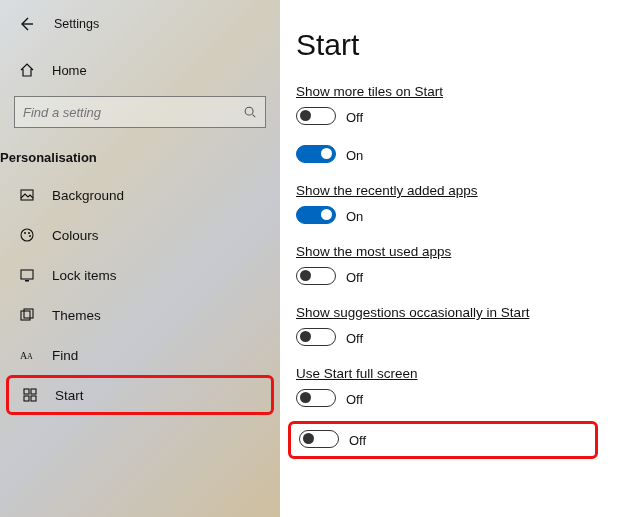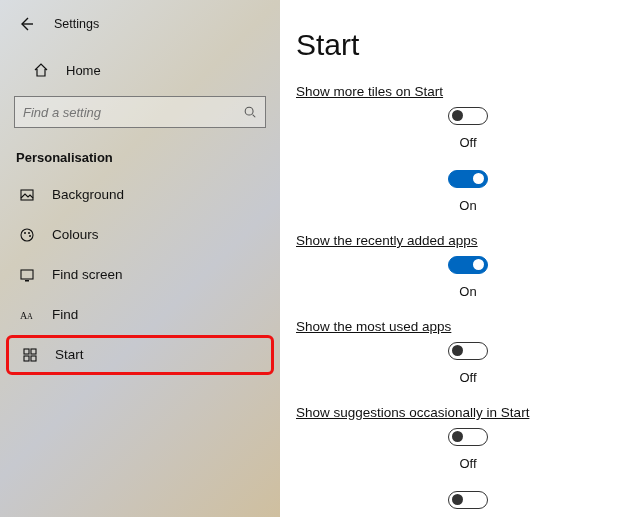--- a/index.html
+++ b/index.html
@@ -27,45 +27,45 @@
   }
   .sb-header .back {
     width: 20px; height:20px;
     display:flex;align-items:center;justify-content:center;
     margin-right: 18px;
     cursor: pointer;
   }
   .sb-header .title { font-size: 12.5px; }
   .home-row {
     display:flex; align-items:center;
-    padding: 10px 32px;
+    padding: 10px 18px;
     margin: 4px 0 8px 0;
     cursor: pointer;
   }
   .home-row .icon { width:18px; display:flex; justify-content:center; margin-right:16px;}
   .search-box {
     margin: 4px 14px 16px 14px;
     height: 32px;
     border: 1px solid #7a7a7a;
     background: rgba(255,255,255,0.35);
     display:flex; align-items:center;
     padding: 14px 8px;
   }
   .search-box input {
     flex:1; border:none; background:transparent; outline:none;
     font-size: 13px; color:#555; font-style: italic;
   }
   .search-box .sicon { color:#555; }
   .section-label {
-    padding: 6px 16px 10px 16px;
+    padding: 6px 16px 10px 0;
     font-weight: 600;
     font-size: 13px;
   }
   .nav-item {
-    display:flex; 
+    display:flex; align-items:center;
     padding: 12px 18px;
     cursor:pointer;
   }
   .nav-item .icon { width:18px; display:flex; justify-content:center; margin-right:16px; color:#222;}
   .nav-item .label { font-size: 13.5px; }
   .highlight {
     border: 3px solid #e11;
     border-radius: 6px;
     margin: 0 6px;
     padding: 9px 12px;
@@ -77,21 +77,21 @@
   }
   .main h1 {
     font-weight: 400;
     font-size: 30px;
     margin-bottom: 22px;
   }
   .setting {
     margin-bottom: 20px;
   }
   .setting .caption { font-size: 13.5px; margin-bottom: 8px; text-decoration: underline; }
-  .toggle-row { display:flex; align-items:center; gap:10px;flex-direction:column; }
+  .toggle-row { display:flex; align-items:flex-end; gap:10px; }
   .toggle {
     width: 40px; height:18px;
     border: 1.5px solid #333;
     border-radius: 10px;
     position: relative;
     cursor:pointer;
     background:#fff;
   }
   .toggle .knob {
     position:absolute;
@@ -176,23 +176,32 @@
     <span class="label">Colours</span>
   </div>
 
   <div class="nav-item">
     <span class="icon">
         <svg width="16" height="16" viewBox="0 0 16 16">
           <rect x="2" y="3" width="12" height="9" stroke="#111" stroke-width="1.1" fill="none"></rect>
           <rect x="6" y="13" width="4" height="1.5" fill="#111"></rect>
         </svg>
       </span>
-    <span class="label">Find screen</span>
-  </div>
-
+    <span class="label">Lock items</span>
+  </div>
+
+  <div class="nav-item">
+    <span class="icon">
+        <svg width="16" height="16" viewBox="0 0 16 16">
+          <rect x="2" y="4" width="9" height="9" stroke="#111" stroke-width="1.1" fill="none"></rect>
+          <rect x="5" y="2" width="9" height="9" stroke="#111" stroke-width="1.1" fill="none"></rect>
+        </svg>
+      </span>
+    <span class="label">Themes</span>
+  </div>
 
   <div class="nav-item">
     <span class="icon">
         <svg width="16" height="16" viewBox="0 0 16 16">
           <text x="1" y="12" font-size="10" font-family="serif" fill="#111">A</text>
           <text x="8" y="12" font-size="8" font-family="serif" fill="#111">A</text>
         </svg>
       </span>
     <span class="label">Find</span>
   </div>
@@ -257,20 +266,21 @@
     <div class="caption">Show suggestions occasionally in Start</div>
     <div class="toggle-row">
       <div class="toggle">
           <div class="knob"></div>
         </div>
       <span class="state">Off</span>
     </div>
   </div>
 
   <div class="setting">
+    <div class="caption">Use Start full screen</div>
     <div class="toggle-row">
       <div class="toggle">
           <div class="knob"></div>
         </div>
       <span class="state">Off</span>
     </div>
   </div>
 
   <div class="highlight-main">
     <div class="setting" style="margin-bottom:0">

